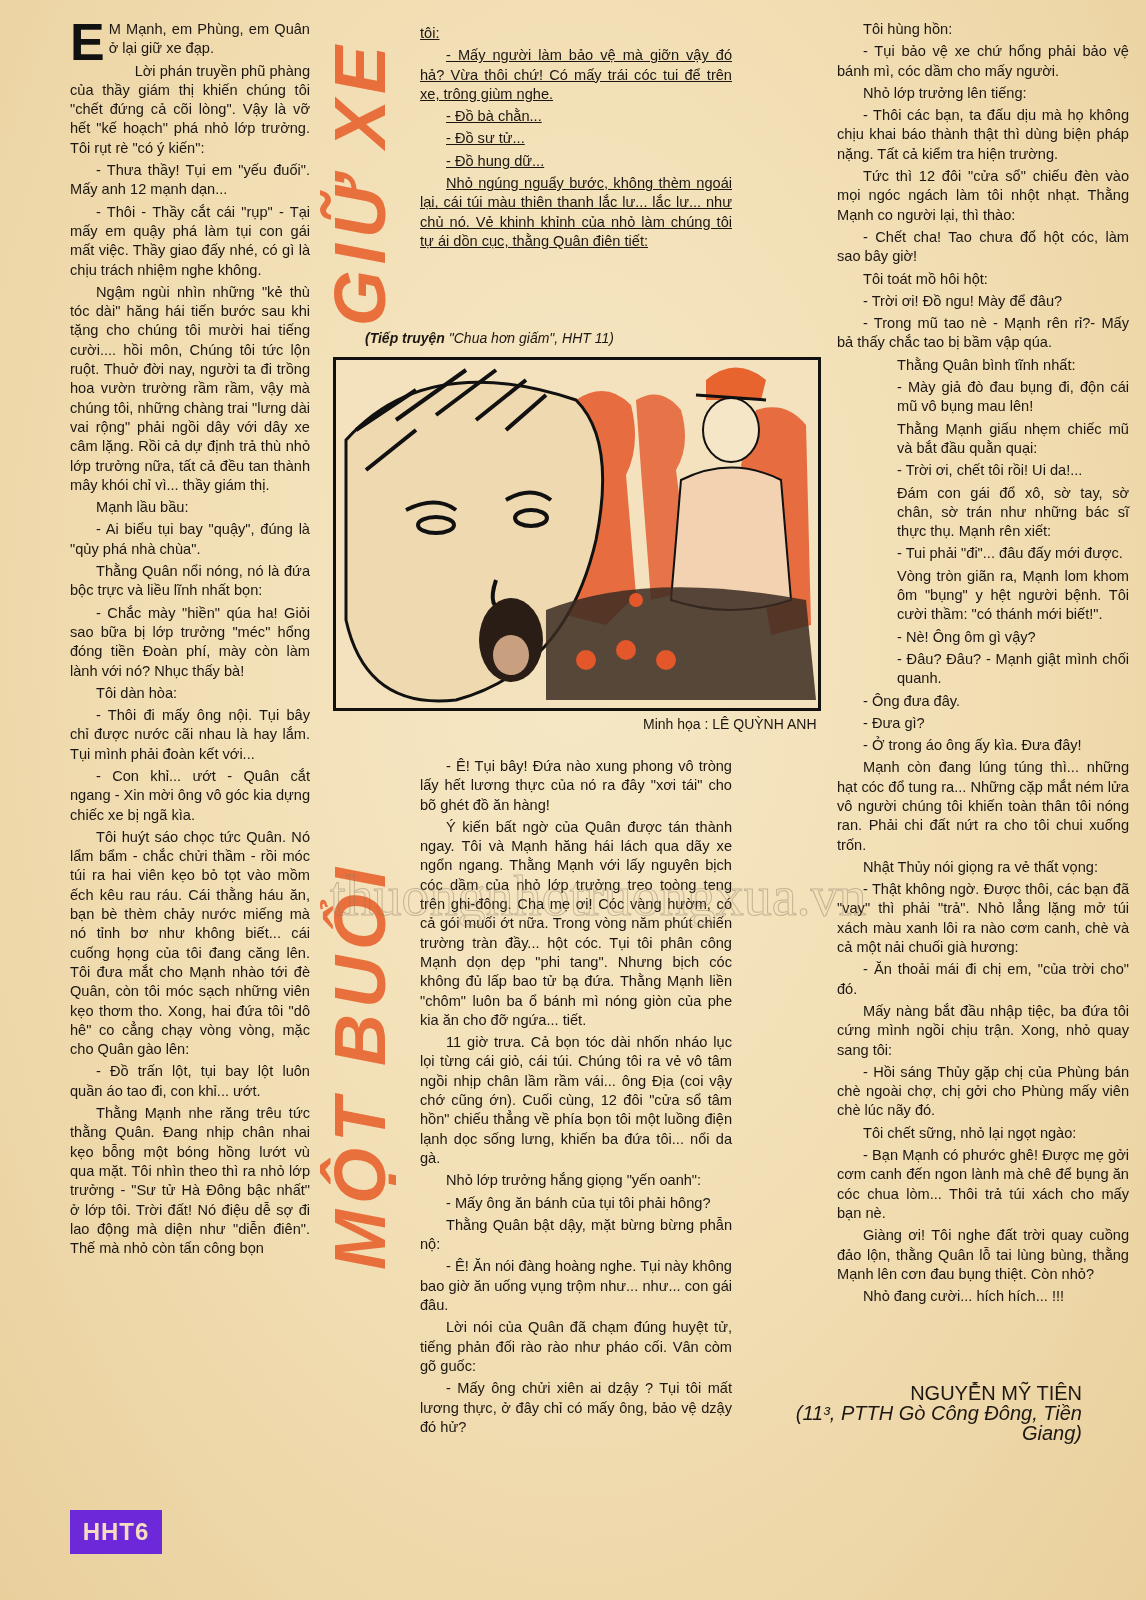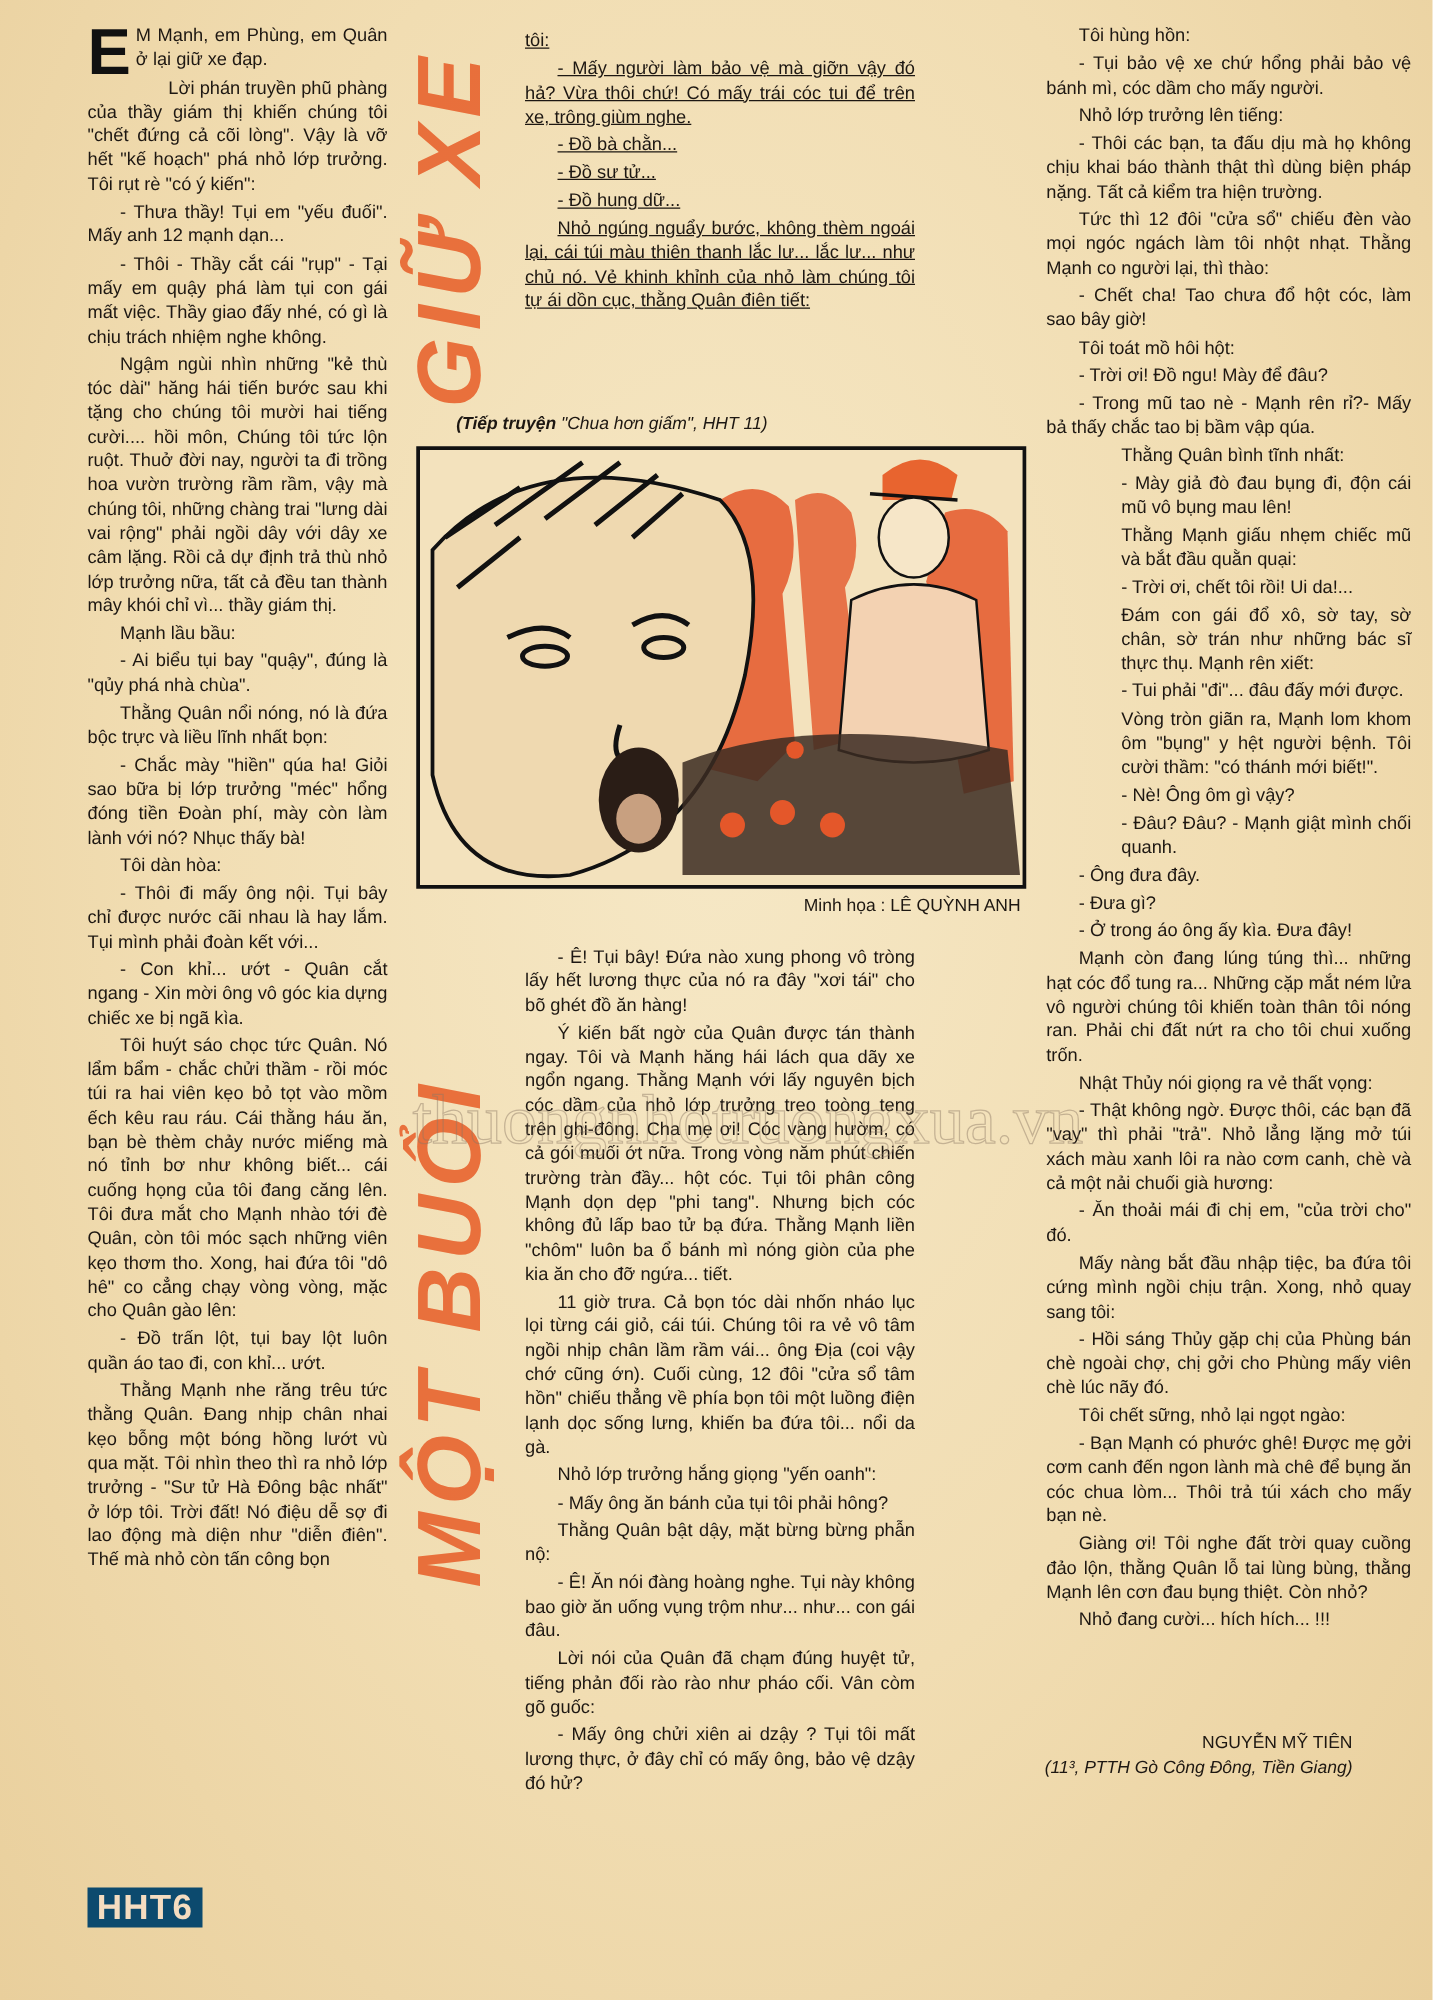--- a/index.html
+++ b/index.html
@@ -38,25 +38,25 @@
   .note {
     position: absolute; left: 365px; top: 330px; font-size: 14px; font-style: italic;
   }
   .note b { font-weight: bold; }
   .illus {
     position: absolute; left: 333px; top: 357px; width: 482px; height: 348px;
     border: 3px solid #111; background: #f3e2bd; overflow: hidden;
   }
   .illus svg { width: 100%; height: 100%; display: block; }
   .credit { position: absolute; left: 600px; top: 716px; font-size: 14px; margin-left: 43px; }
-  .byline { position: absolute; left: 790px; top: 1383px; width: 292px; text-align: right; font-size: 14px; line-height: 20px; }
+  .byline { position: absolute; left: 790px; top: 1383px; width: 292px; text-align: right; font-size: 20px; line-height: 20px; }
   .byline .aff { font-style: italic; }
   .pageno {
-    position: absolute; left: 70px; top: 1510px; width: 92px; height: 32px;
-    background: #0c4a6e; color: #f4dcc0; font-weight: bold; font-size: 28px;
+    position: absolute; left: 70px; top: 1510px; width: 92px; height: 44px;
+    background: #6d28d9; color: #f4dcc0; font-weight: bold; font-size: 24px;
     display: flex; align-items: center; justify-content: center; letter-spacing: 1px;
   }
   .watermark {
     position: absolute; left: 330px; top: 864px; font-family: "Liberation Serif", serif;
     font-size: 56px; color: rgba(255,255,255,0); -webkit-text-stroke: 1px rgba(140,120,100,.45);
     white-space: nowrap; pointer-events: none;
   }
   .ind2 { margin-left: 60px !important; text-indent: 0 !important; }
 </style>
 </head>

